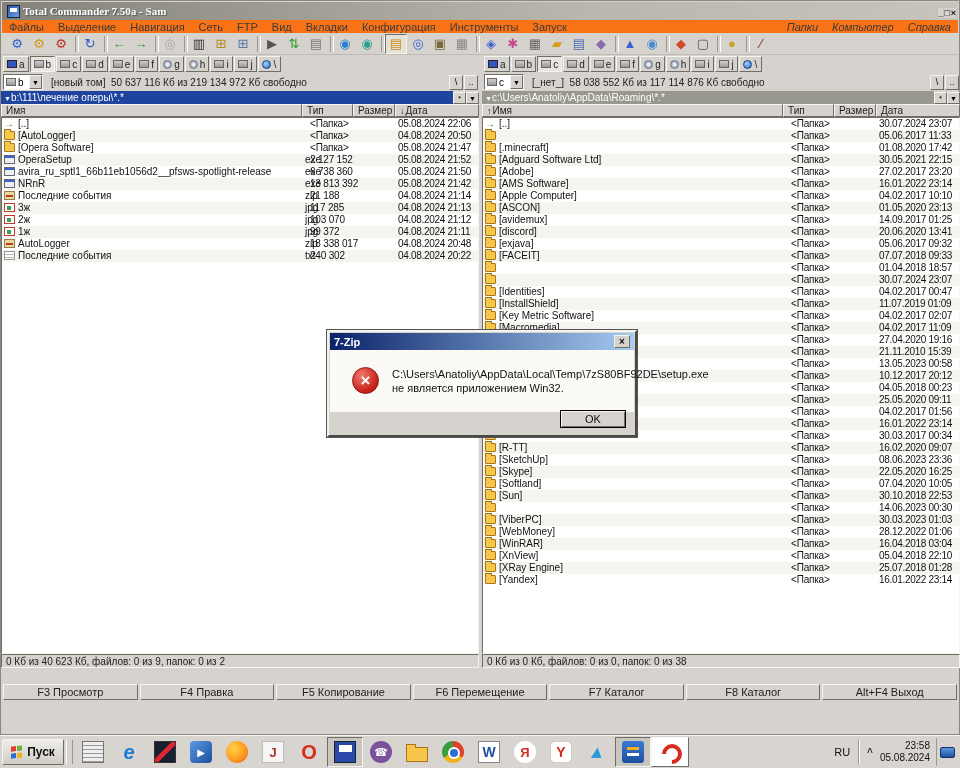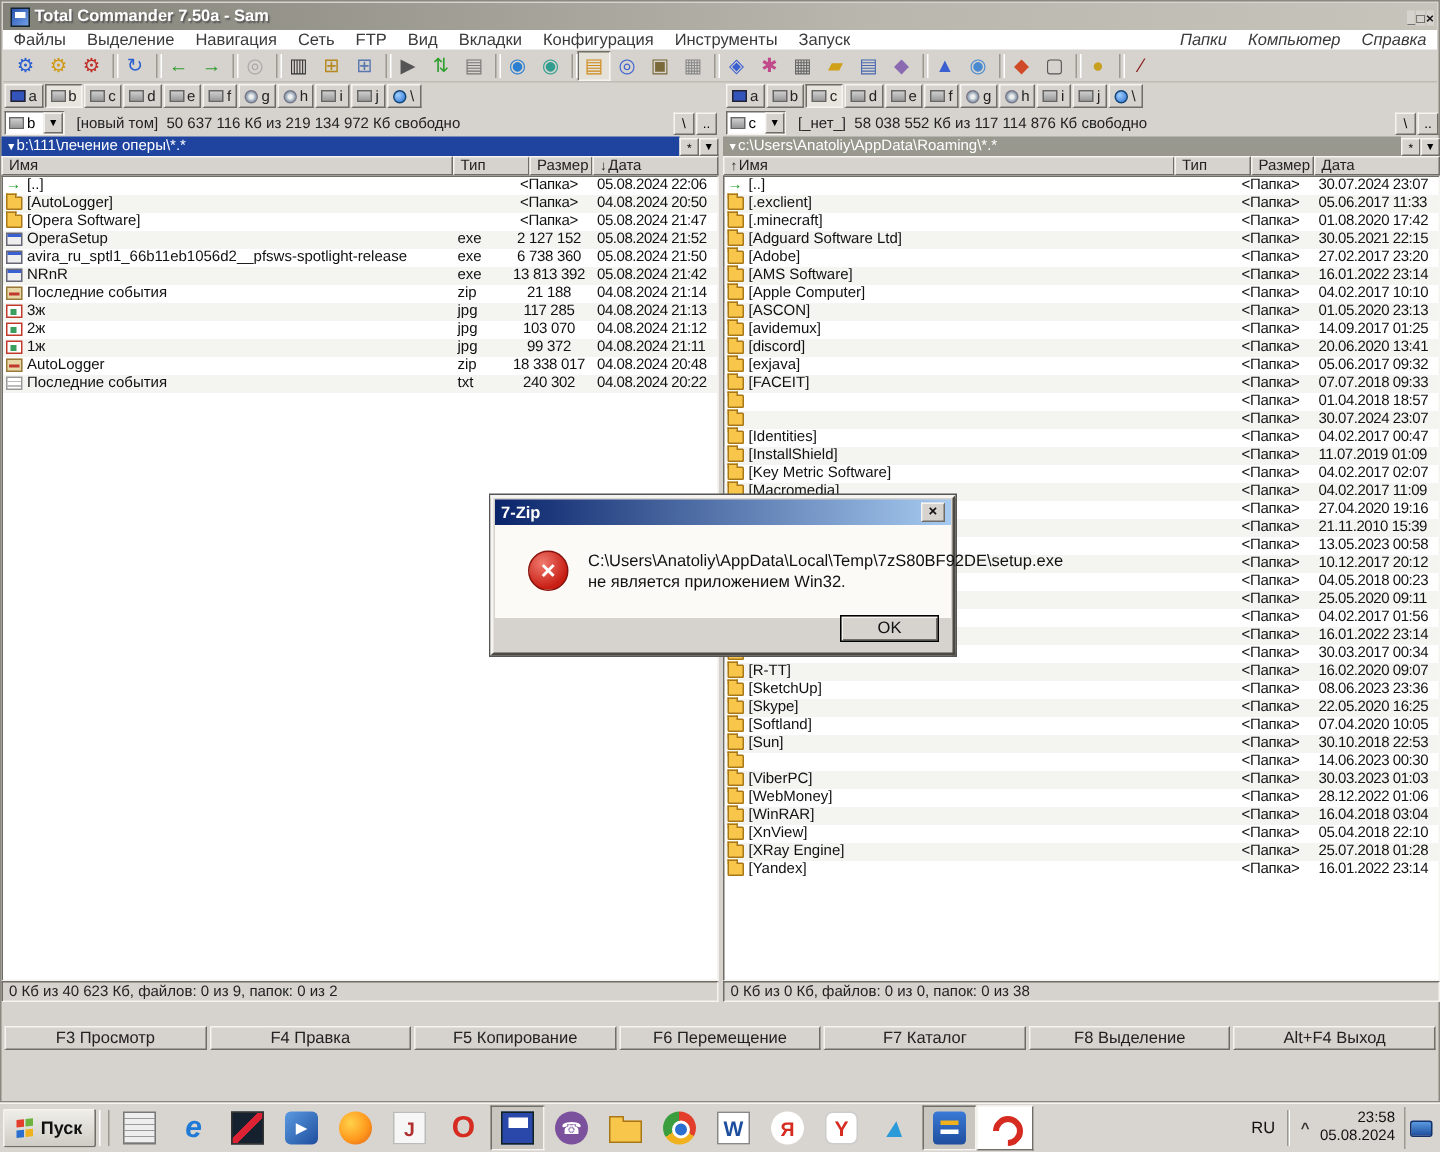--- a/index.html
+++ b/index.html
@@ -7,24 +7,24 @@
   *{box-sizing:border-box;}
 
   
   #tcwin{position:absolute;left:0;top:0;right:0;bottom:33px;background:#d6d3ce;
     border:1px solid #8a887f;}
   #titlebar{position:absolute;left:1px;right:1px;top:1px;height:18px;
     background:linear-gradient(90deg,#84837a,#b9b7ad 60%,#c7c5bb);display:flex;align-items:center;padding:0 2px;}
   #title-icon{width:13px;height:13px;margin:0 3px;background:linear-gradient(135deg,#2a52b0,#6fa0e8);
     border:1px solid #123; position:relative;}
   #title-icon:after{content:"";position:absolute;left:2px;top:2px;width:7px;height:4px;background:#fff;}
-  #title-text{color:#fff;font-weight:bold;font-size:11px;text-shadow:1px 1px 1px #555;flex:1;white-space:nowrap;}
+  #title-text{color:#fff;font-weight:bold;font-size:11px;text-shadow:1px 1px 1px #555;flex:1;white-space:nowrap;font-family:Liberation Serif, serif;}
   .winbtn{width:16px;height:14px;background:#d6d3ce;margin-left:1px;font-size:9px;line-height:12px;
     text-align:center;color:#111;font-weight:bold;}
-  #menubar{position:absolute;left:1px;right:1px;top:19px;height:13px;background:#ffffff;
+  #menubar{position:absolute;left:1px;right:1px;top:19px;height:13px;background:#f97316;
     display:flex;align-items:center;font-size:11px;color:#3a3a3a;}
   .menu-item{padding:0 7px;white-space:nowrap;}
   #menu-right{margin-left:auto;display:flex;font-style:italic;}
   #toolbar{position:absolute;left:1px;right:1px;top:32px;height:22px;display:flex;align-items:center;
     padding-left:4px;border-bottom:1px solid #bdbbb2;}
   .tbtn{width:22px;height:20px;display:flex;align-items:center;justify-content:center;
     font-size:13px;border:1px solid transparent;}
   .tbtn.pressed{border-color:#6f6d66 #f5f4f0 #f5f4f0 #6f6d66;background:#e4e1d8;}
   .tb-sep{width:7px;height:20px;position:relative;}
   .tb-sep:after{content:"";position:absolute;left:3px;top:2px;bottom:2px;width:2px;
@@ -62,21 +62,21 @@
   .hdr{position:absolute;left:0;top:49px;right:0;height:13px;}
   .hcell{position:absolute;top:0;height:13px;background:#d6d3ce;border:1px solid;
     border-color:#f5f4f0 #6f6d66 #6f6d66 #f5f4f0;font-size:10px;padding:0 4px;line-height:11px;color:#222;white-space:nowrap;overflow:hidden;}
   .hsort{font-size:9px;margin-right:1px;}
   .list{position:absolute;left:0;top:62px;right:0;bottom:14px;background:#fff;
     border:1px solid;border-color:#6f6d66 #f5f4f0 #f5f4f0 #6f6d66;overflow:hidden;}
   .frow{position:relative;height:12px;font-size:10px;color:#111;white-space:nowrap;}
   .frow:nth-child(even){background:#f4f4f1;}
   .fname{position:absolute;left:16px;top:0;width:284px;overflow:hidden;line-height:12px;}
   .ftype{position:absolute;left:303px;top:0;width:45px;line-height:12px;}
-  .fsize{position:absolute;left:332px;top:0;width:64px;text-align:center;line-height:12px;letter-spacing:-0.2px;}
+  .fsize{position:absolute;left:308px;top:0;width:64px;text-align:left;line-height:12px;letter-spacing:-0.2px;}
   .fdate{position:absolute;left:396px;top:0;width:80px;line-height:12px;letter-spacing:-0.3px;}
   .fic{position:absolute;left:2px;top:1px;width:11px;height:9px;font-size:10px;line-height:9px;}
   .fic-up{color:#1f9e1f;font-weight:bold;}
   .fic-folder{background:#f7c64a;border:1px solid #a87818;border-radius:1px;}
   .fic-folder:before{content:"";position:absolute;left:-1px;top:-3px;width:5px;height:2px;background:#f7c64a;border:1px solid #a87818;border-bottom:none;}
   .fic-exe{background:#eee;border:1px solid #667;}
   .fic-exe:before{content:"";position:absolute;left:0;top:0;right:0;height:2px;background:#3a5fd0;}
   .fic-zip{background:#e8d8a8;border:1px solid #9a7a3a;}
   .fic-zip:before{content:"";position:absolute;left:1px;top:3px;right:1px;height:2px;background:#c0392b;}
   .fic-jpg{background:#fff;border:1px solid #c0392b;}
@@ -472,21 +472,20 @@
     <div class="list">
         <div class="frow">
           <i class="fic fic-up">→</i>
           <span class="fname">[..]</span>
           <span class="ftype"></span>
           <span class="fsize">&lt;Папка&gt;</span>
           <span class="fdate">30.07.2024 23:07</span>
         </div>
         <div class="frow">
           <i class="fic fic-folder"></i>
-          <span class="fname">[.exclient]</span>
           <span class="ftype"></span>
           <span class="fsize">&lt;Папка&gt;</span>
           <span class="fdate">05.06.2017 11:33</span>
         </div>
         <div class="frow">
           <i class="fic fic-folder"></i>
           <span class="fname">[.minecraft]</span>
           <span class="ftype"></span>
           <span class="fsize">&lt;Папка&gt;</span>
           <span class="fdate">01.08.2020 17:42</span>
@@ -743,21 +742,21 @@
       </div>
     <div class="pstatus">0 Кб из 0 Кб, файлов: 0 из 0, папок: 0 из 38</div>
   </div>
 
   <div id="fkeybar">
       <span class="fkey">F3 Просмотр</span>
       <span class="fkey">F4 Правка</span>
       <span class="fkey">F5 Копирование</span>
       <span class="fkey">F6 Перемещение</span>
       <span class="fkey">F7 Каталог</span>
-      <span class="fkey">F8 Выделение</span>
+      <span class="fkey">F8 Каталог</span>
       <span class="fkey">Alt+F4 Выход</span>
     </div>
 </div>
 
 <div id="dialog">
   <div id="dlg-title">
     <span>7-Zip</span>
     <span id="dlg-close">×</span>
   </div>
   <div id="dlg-body">

